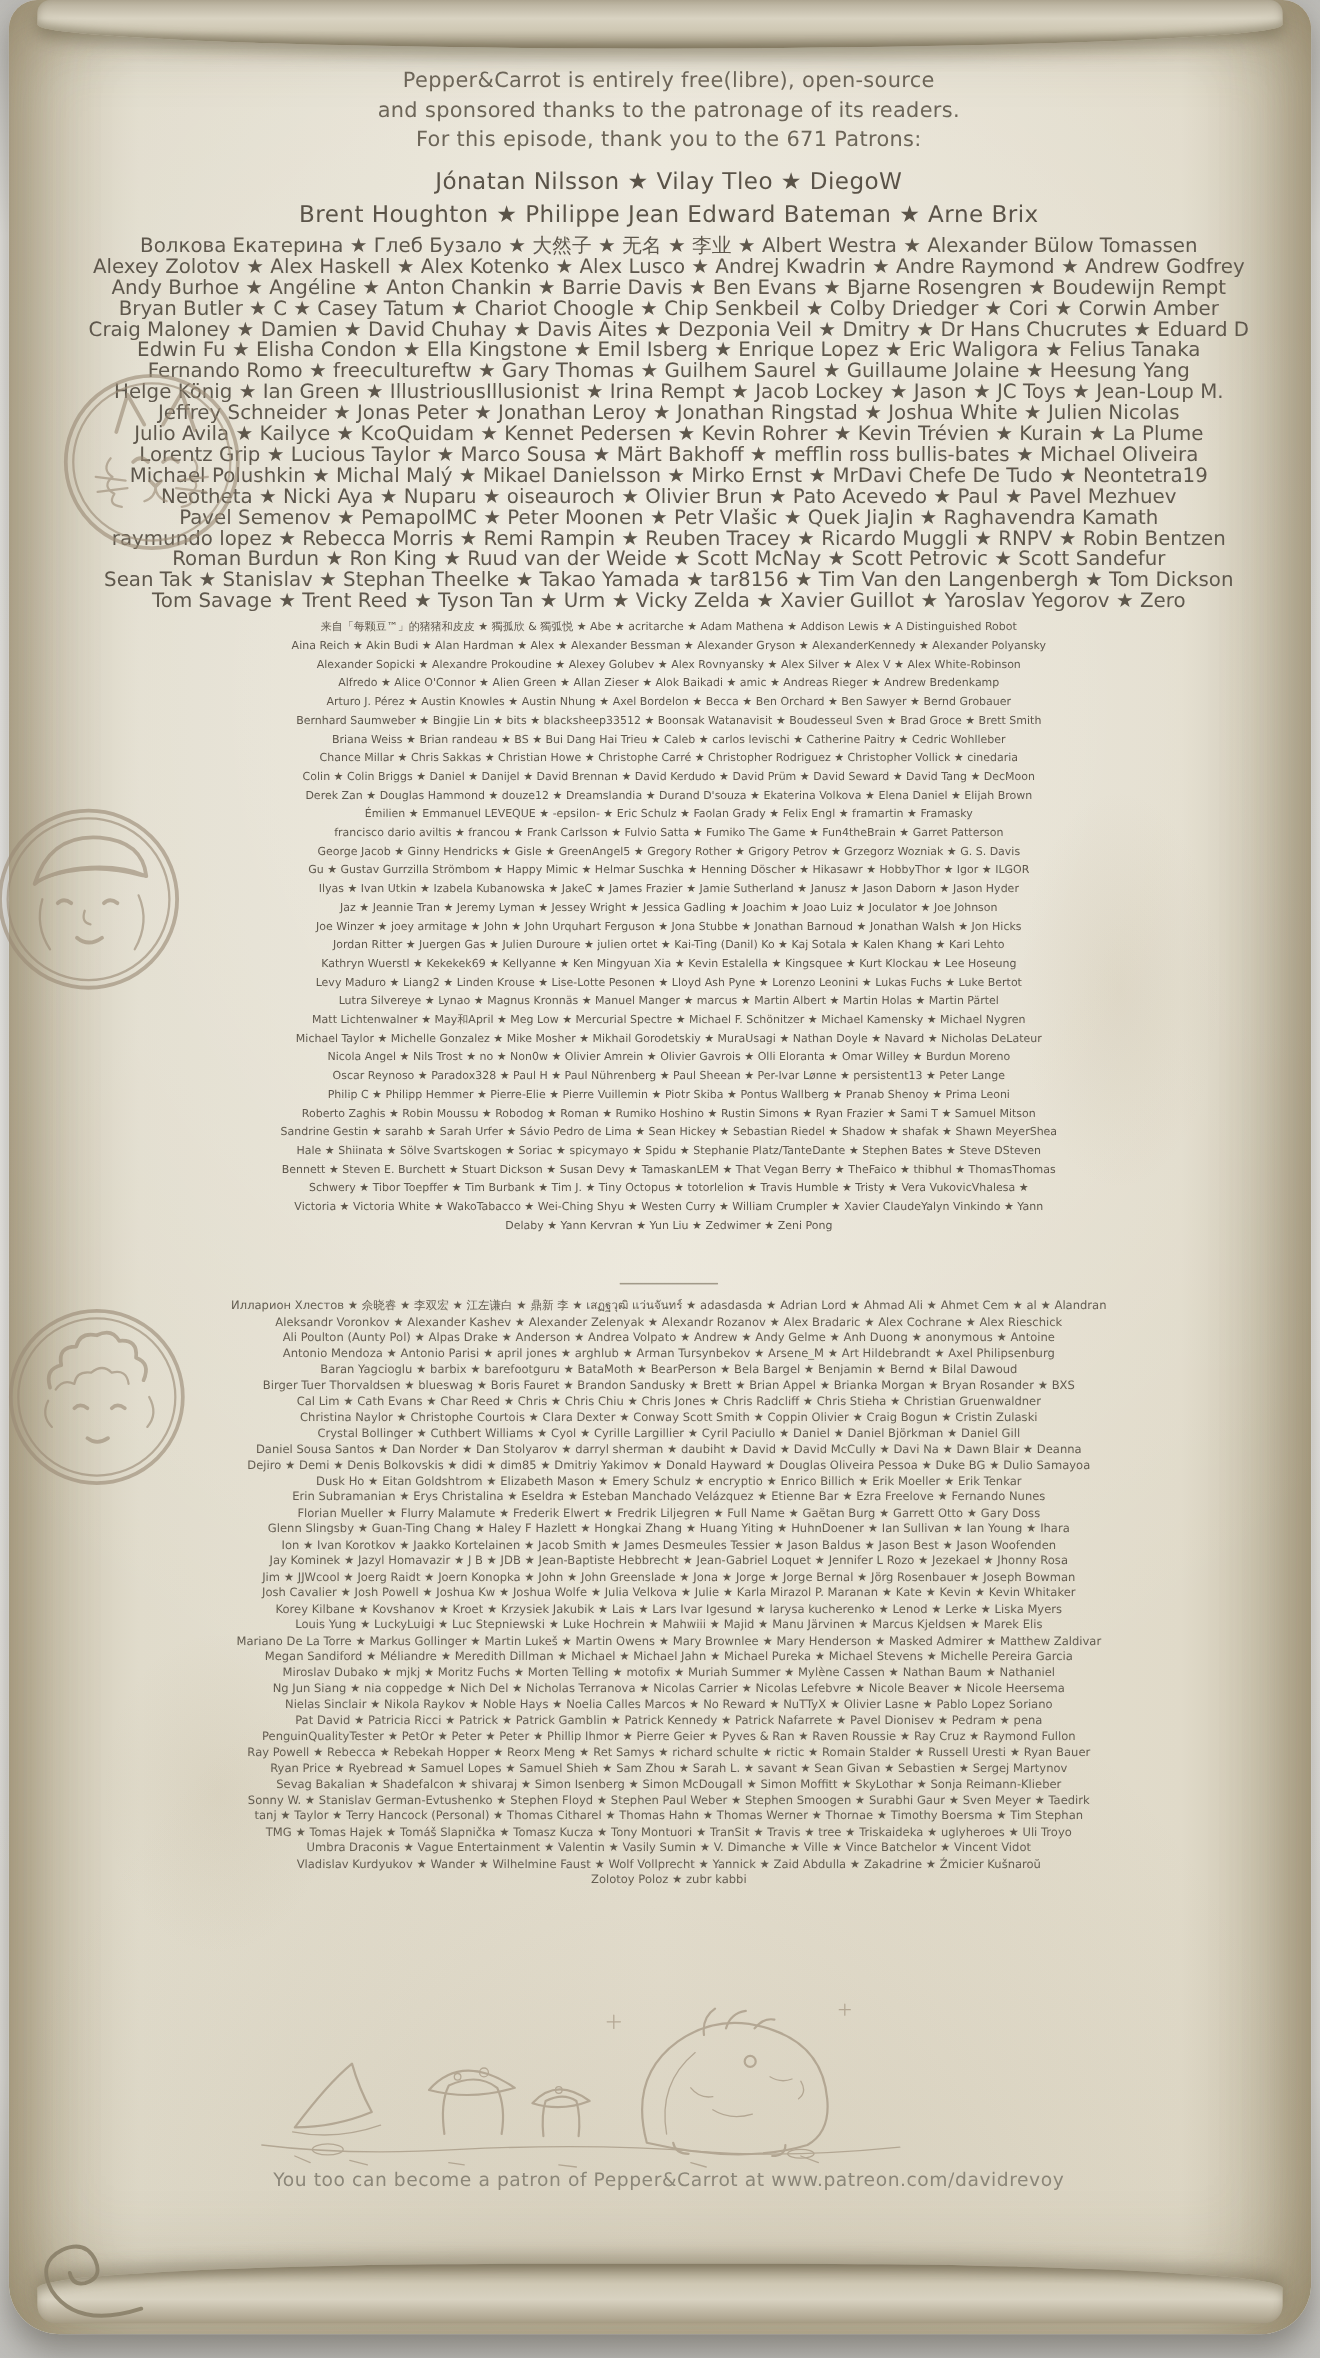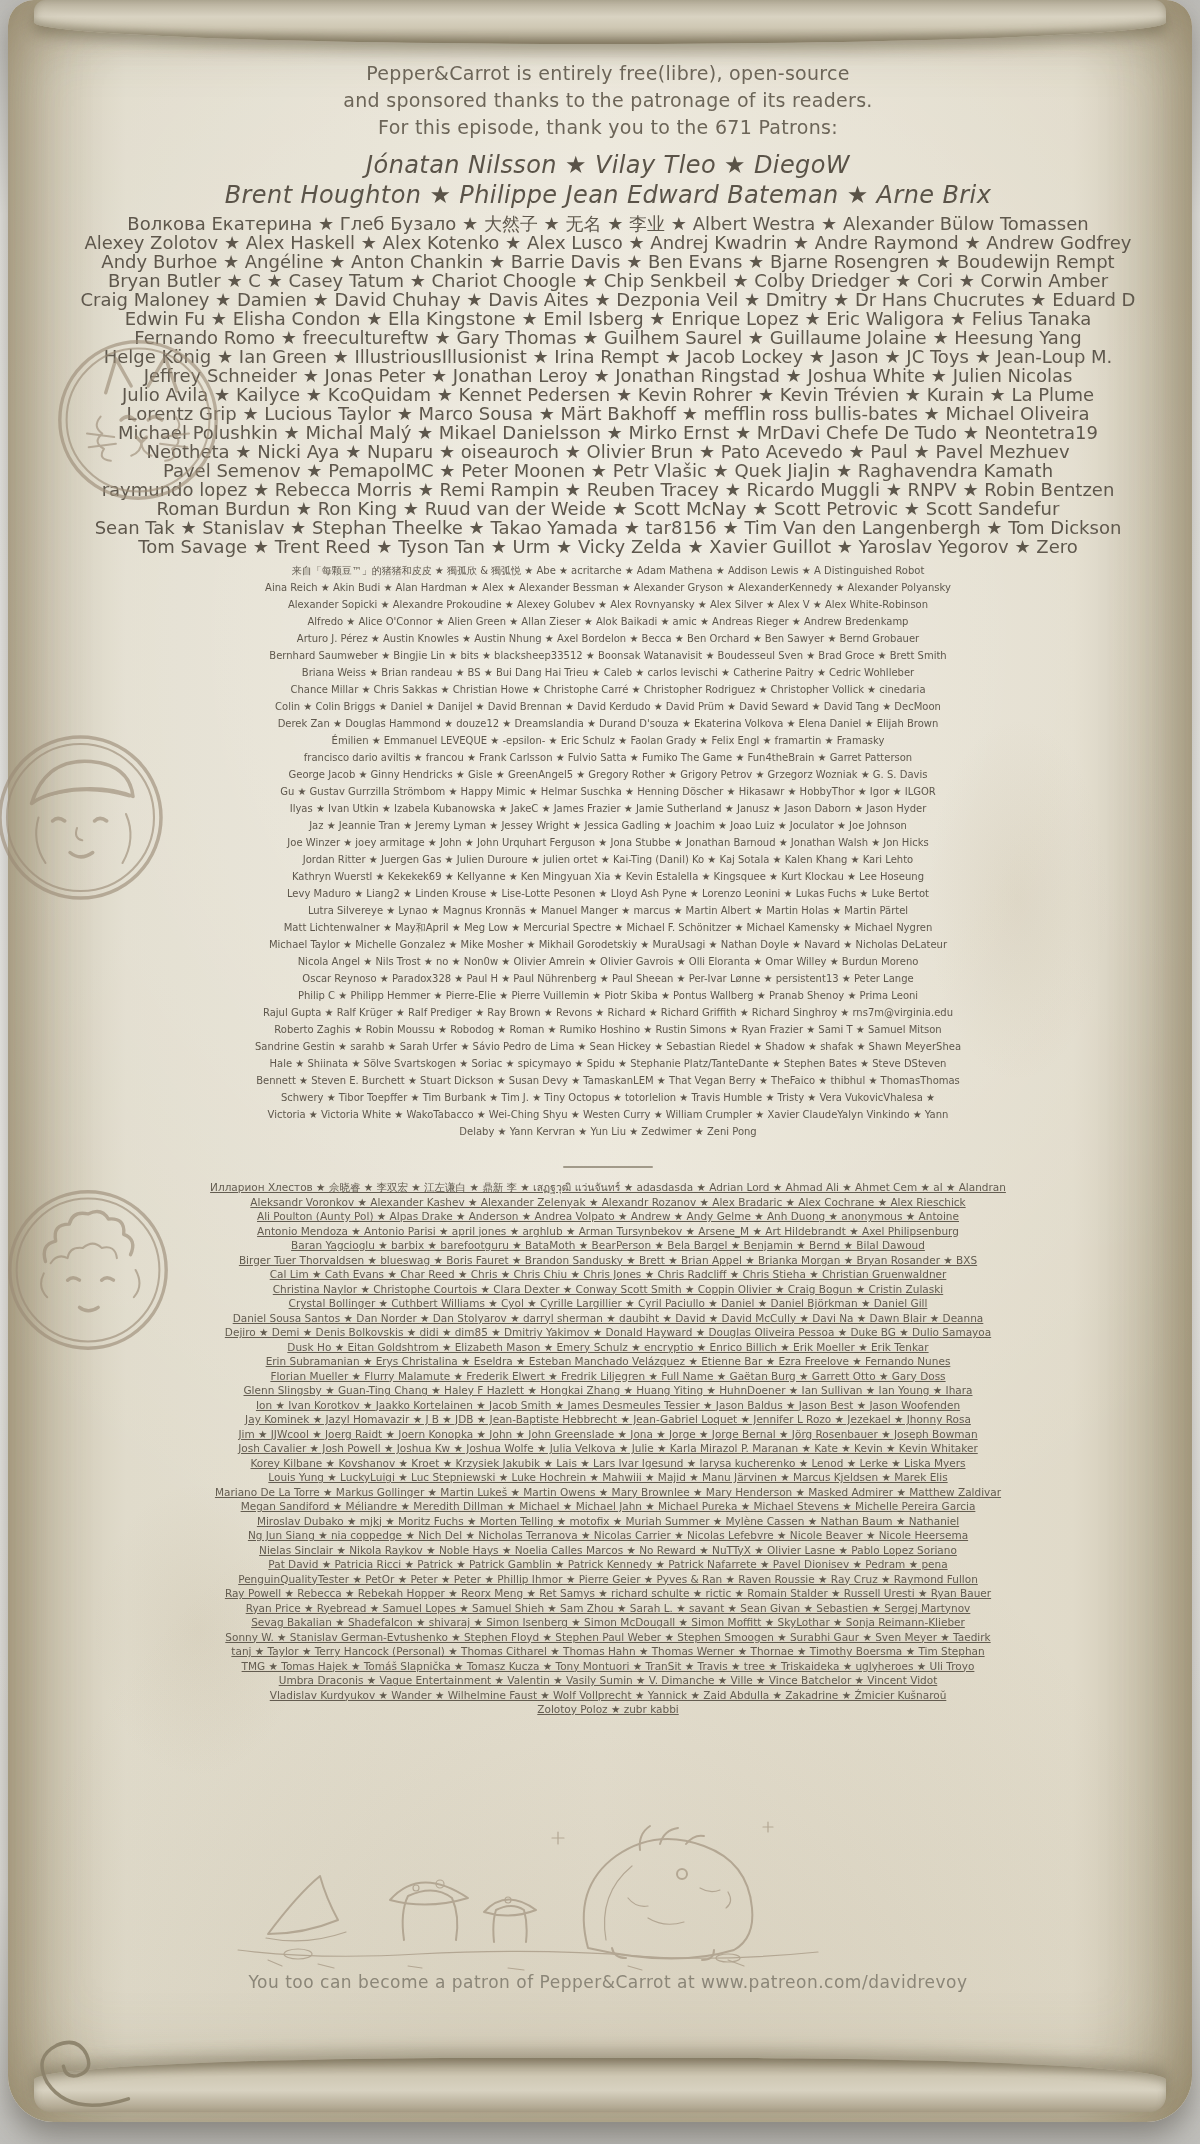--- a/index.html
+++ b/index.html
@@ -38,24 +38,24 @@
   .roll.bottom{
     bottom:10px;height:54px;
     border-radius:40% 40% 16px 16px / 22px 22px 16px 16px;
     background:linear-gradient(0deg,#a89e87 0%,#d8d2c1 40%,#cfc8b4 66%,#9d937c 100%);
     box-shadow:0 -8px 14px rgba(80,70,45,.30), inset 0 5px 9px rgba(70,60,35,.30);
   }
   .curl{position:absolute;left:16px;top:2006px;width:116px;height:116px;opacity:.9;}
   .content{position:absolute;left:0;top:0;width:100%;height:100%;}
   .txt{position:absolute;left:60px;width:1080px;text-align:center;color:#5e574c;}
   .intro{top:60px;font-size:19px;line-height:27px;color:#6c6558;letter-spacing:.3px;}
-  .top-patrons{top:150px;font-size:24px;line-height:30px;color:#5a5348;letter-spacing:.4px;font-style:italic;}
+  .top-patrons{top:150px;font-size:21px;line-height:30px;color:#5a5348;letter-spacing:.4px;}
   .tier1{top:214px;font-size:18px;line-height:19px;}
   .tier2{top:562px;font-size:10px;line-height:17px;}
-  .tier3{top:1180px;font-size:10.5px;line-height:14.5px;color:#635c50;text-decoration:underline;}
+  .tier3{top:1180px;font-size:10.5px;line-height:14.5px;color:#635c50;}
   .credit-line{white-space:nowrap;text-align:center;}
   .divider{
     position:absolute;left:555px;top:1166px;width:90px;height:0;
     border-top:2px solid rgba(100,90,70,.55);border-radius:2px;
   }
   .footer{top:1972px;font-size:17px;color:#8b8678;letter-spacing:.5px;}
   .sketch{position:absolute;opacity:.62;}
   .sketch svg{display:block;width:100%;height:100%;}
   .sk{fill:none;stroke:#9b8b76;stroke-width:2;stroke-linecap:round;stroke-linejoin:round;}
   .sk.thin{stroke-width:1.2;}
@@ -124,21 +124,20 @@
           <div class="credit-line">Joe Winzer ★ joey armitage ★ John ★ John Urquhart Ferguson ★ Jona Stubbe ★ Jonathan Barnoud ★ Jonathan Walsh ★ Jon Hicks</div>
           <div class="credit-line">Jordan Ritter ★ Juergen Gas ★ Julien Duroure ★ julien ortet ★ Kai-Ting (Danil) Ko ★ Kaj Sotala ★ Kalen Khang ★ Kari Lehto</div>
           <div class="credit-line">Kathryn Wuerstl ★ Kekekek69 ★ Kellyanne ★ Ken Mingyuan Xia ★ Kevin Estalella ★ Kingsquee ★ Kurt Klockau ★ Lee Hoseung</div>
           <div class="credit-line">Levy Maduro ★ Liang2 ★ Linden Krouse ★ Lise-Lotte Pesonen ★ Lloyd Ash Pyne ★ Lorenzo Leonini ★ Lukas Fuchs ★ Luke Bertot</div>
           <div class="credit-line">Lutra Silvereye ★ Lynao ★ Magnus Kronnäs ★ Manuel Manger ★ marcus ★ Martin Albert ★ Martin Holas ★ Martin Pärtel</div>
           <div class="credit-line">Matt Lichtenwalner ★ May和April ★ Meg Low ★ Mercurial Spectre ★ Michael F. Schönitzer ★ Michael Kamensky ★ Michael Nygren</div>
           <div class="credit-line">Michael Taylor ★ Michelle Gonzalez ★ Mike Mosher ★ Mikhail Gorodetskiy ★ MuraUsagi ★ Nathan Doyle ★ Navard ★ Nicholas DeLateur</div>
           <div class="credit-line">Nicola Angel ★ Nils Trost ★ no ★ Non0w ★ Olivier Amrein ★ Olivier Gavrois ★ Olli Eloranta ★ Omar Willey ★ Burdun Moreno</div>
           <div class="credit-line">Oscar Reynoso ★ Paradox328 ★ Paul H ★ Paul Nührenberg ★ Paul Sheean ★ Per-Ivar Lønne ★ persistent13 ★ Peter Lange</div>
           <div class="credit-line">Philip C ★ Philipp Hemmer ★ Pierre-Elie ★ Pierre Vuillemin ★ Piotr Skiba ★ Pontus Wallberg ★ Pranab Shenoy ★ Prima Leoni</div>
-          <div class="credit-line">Rajul Gupta ★ Ralf Krüger ★ Ralf Prediger ★ Ray Brown ★ Revons ★ Richard ★ Richard Griffith ★ Richard Singhroy ★ rns7m@virginia.edu</div>
           <div class="credit-line">Roberto Zaghis ★ Robin Moussu ★ Robodog ★ Roman ★ Rumiko Hoshino ★ Rustin Simons ★ Ryan Frazier ★ Sami T ★ Samuel Mitson</div>
           <div class="credit-line">Sandrine Gestin ★ sarahb ★ Sarah Urfer ★ Sávio Pedro de Lima ★ Sean Hickey ★ Sebastian Riedel ★ Shadow ★ shafak ★ Shawn MeyerShea</div>
           <div class="credit-line">Hale ★ Shiinata ★ Sölve Svartskogen ★ Soriac ★ spicymayo ★ Spidu ★ Stephanie Platz/TanteDante ★ Stephen Bates ★ Steve DSteven</div>
           <div class="credit-line">Bennett ★ Steven E. Burchett ★ Stuart Dickson ★ Susan Devy ★ TamaskanLEM ★ That Vegan Berry ★ TheFaico ★ thibhul ★ ThomasThomas</div>
           <div class="credit-line">Schwery ★ Tibor Toepffer ★ Tim Burbank ★ Tim J. ★ Tiny Octopus ★ totorlelion ★ Travis Humble ★ Tristy ★ Vera VukovicVhalesa ★</div>
           <div class="credit-line">Victoria ★ Victoria White ★ WakoTabacco ★ Wei-Ching Shyu ★ Westen Curry ★ William Crumpler ★ Xavier ClaudeYalyn Vinkindo ★ Yann</div>
           <div class="credit-line">Delaby ★ Yann Kervran ★ Yun Liu ★ Zedwimer ★ Zeni Pong</div>
         </div>
 
       <div class="divider"></div>

